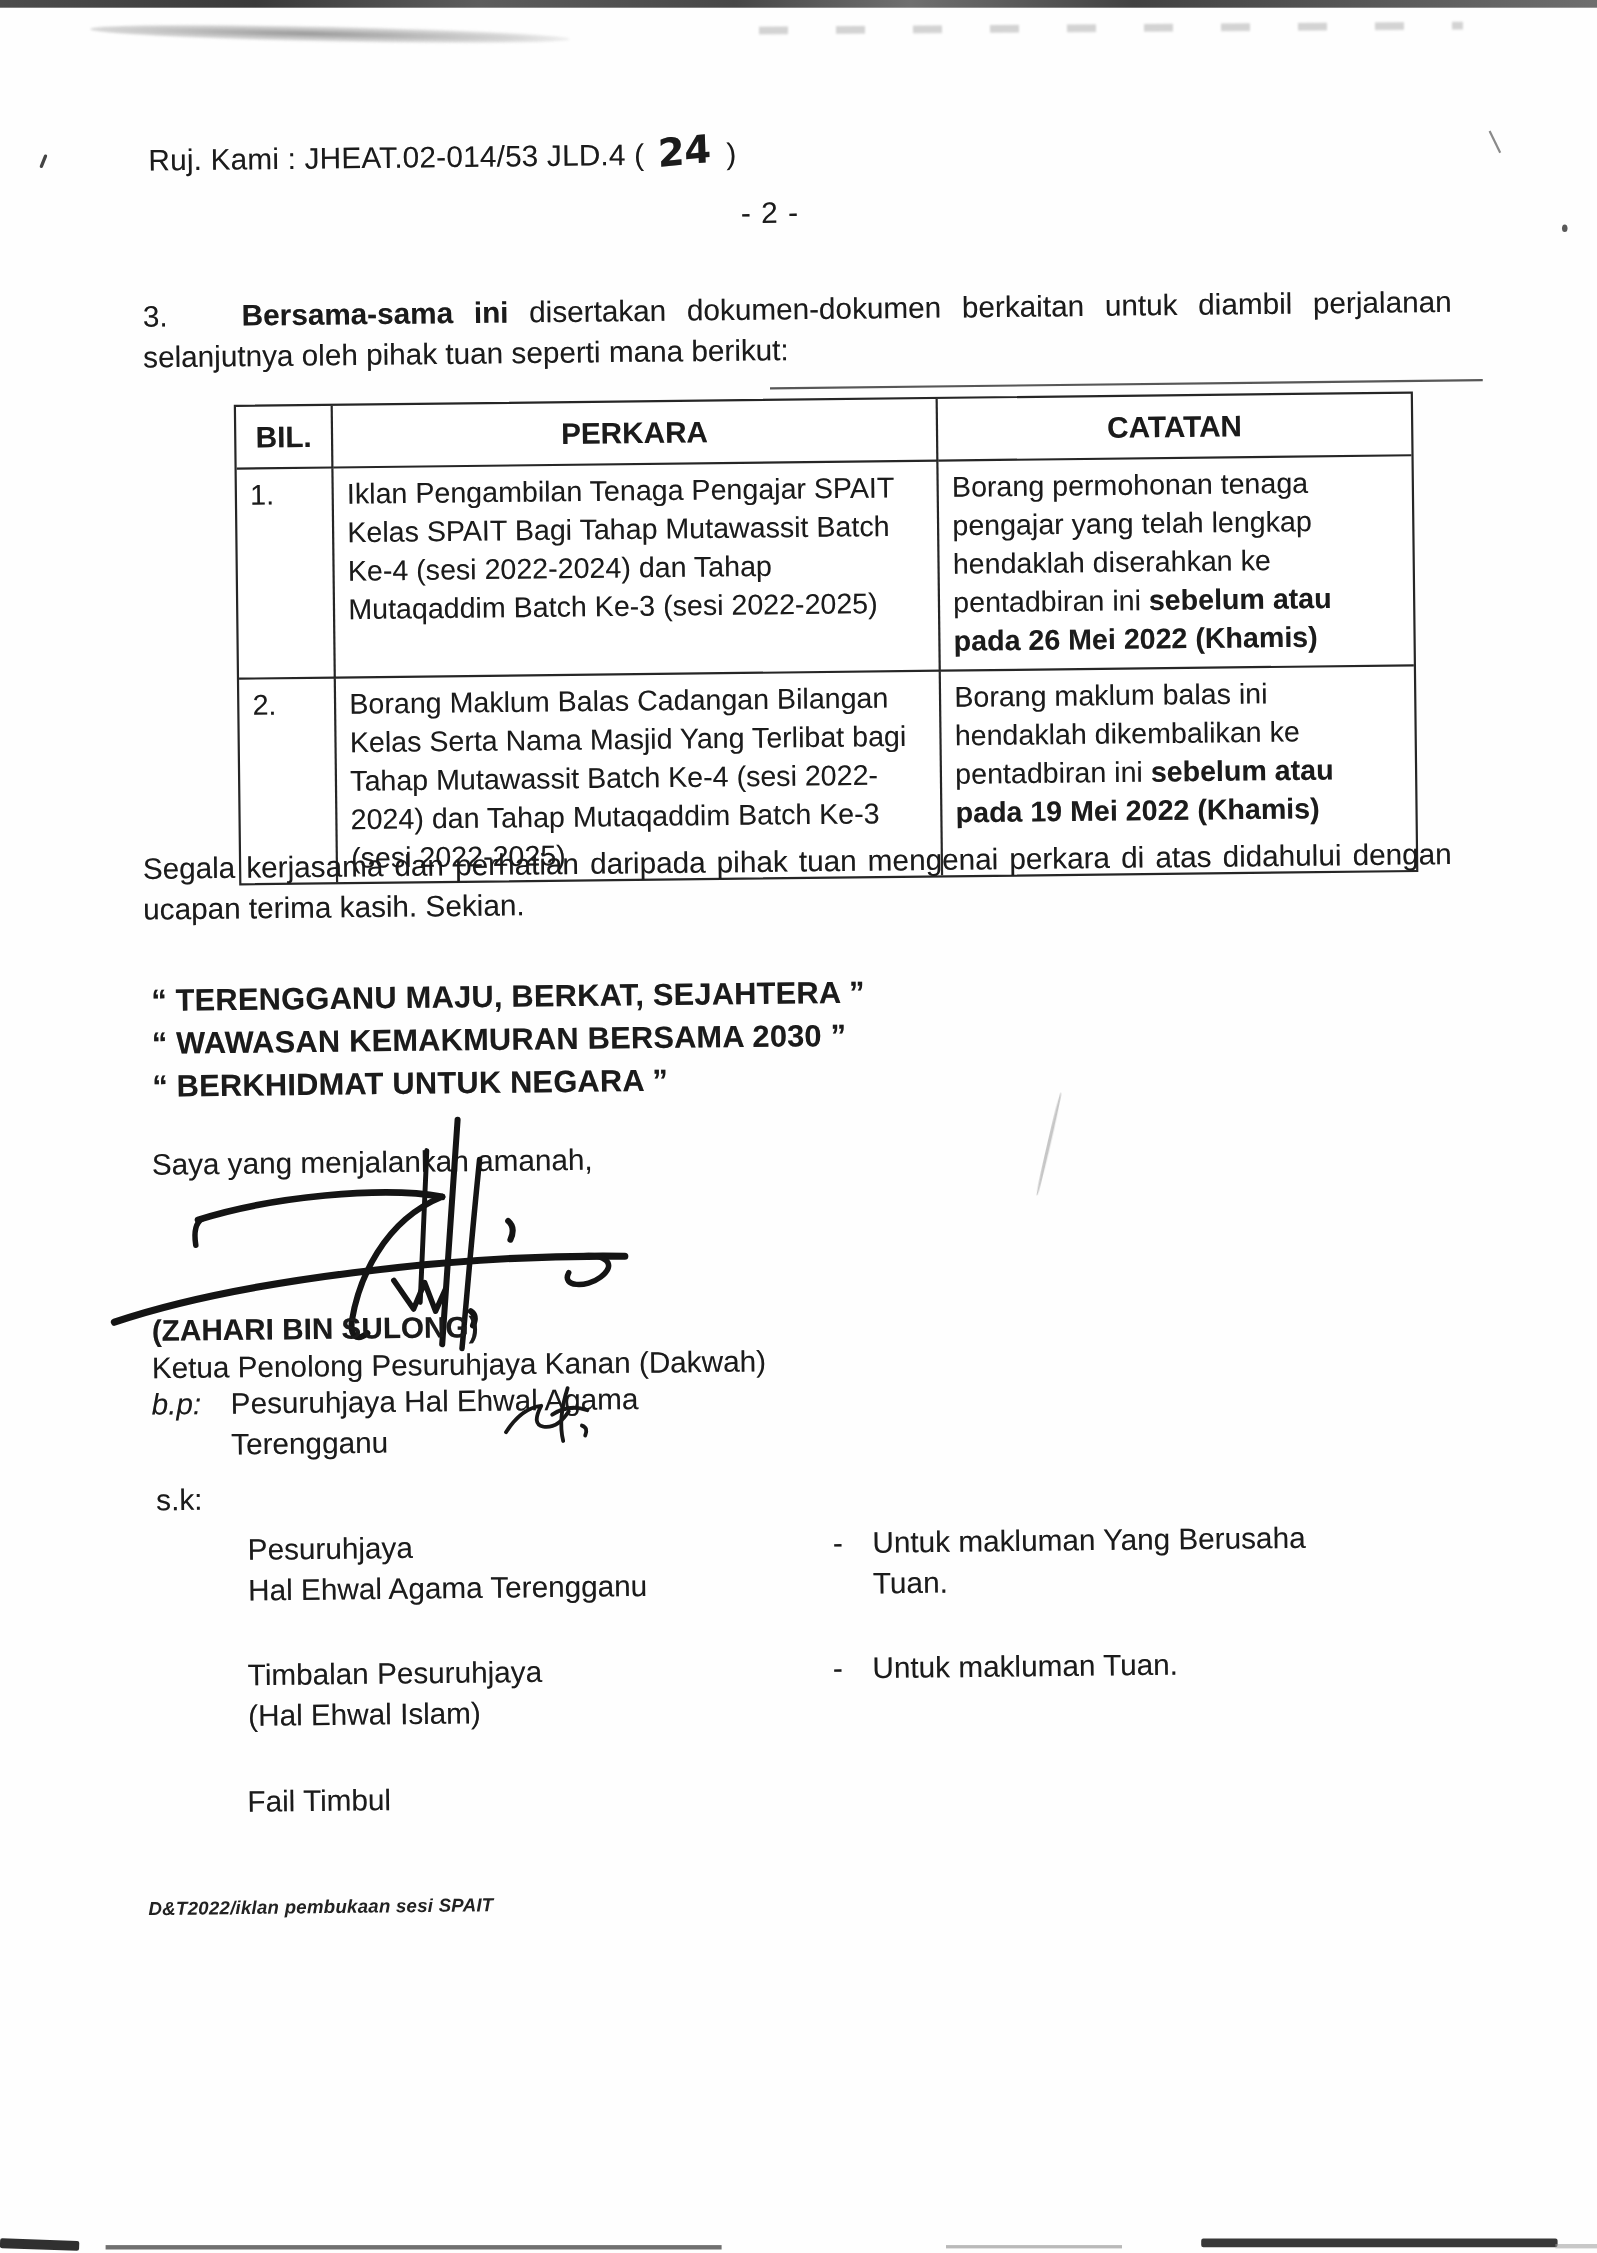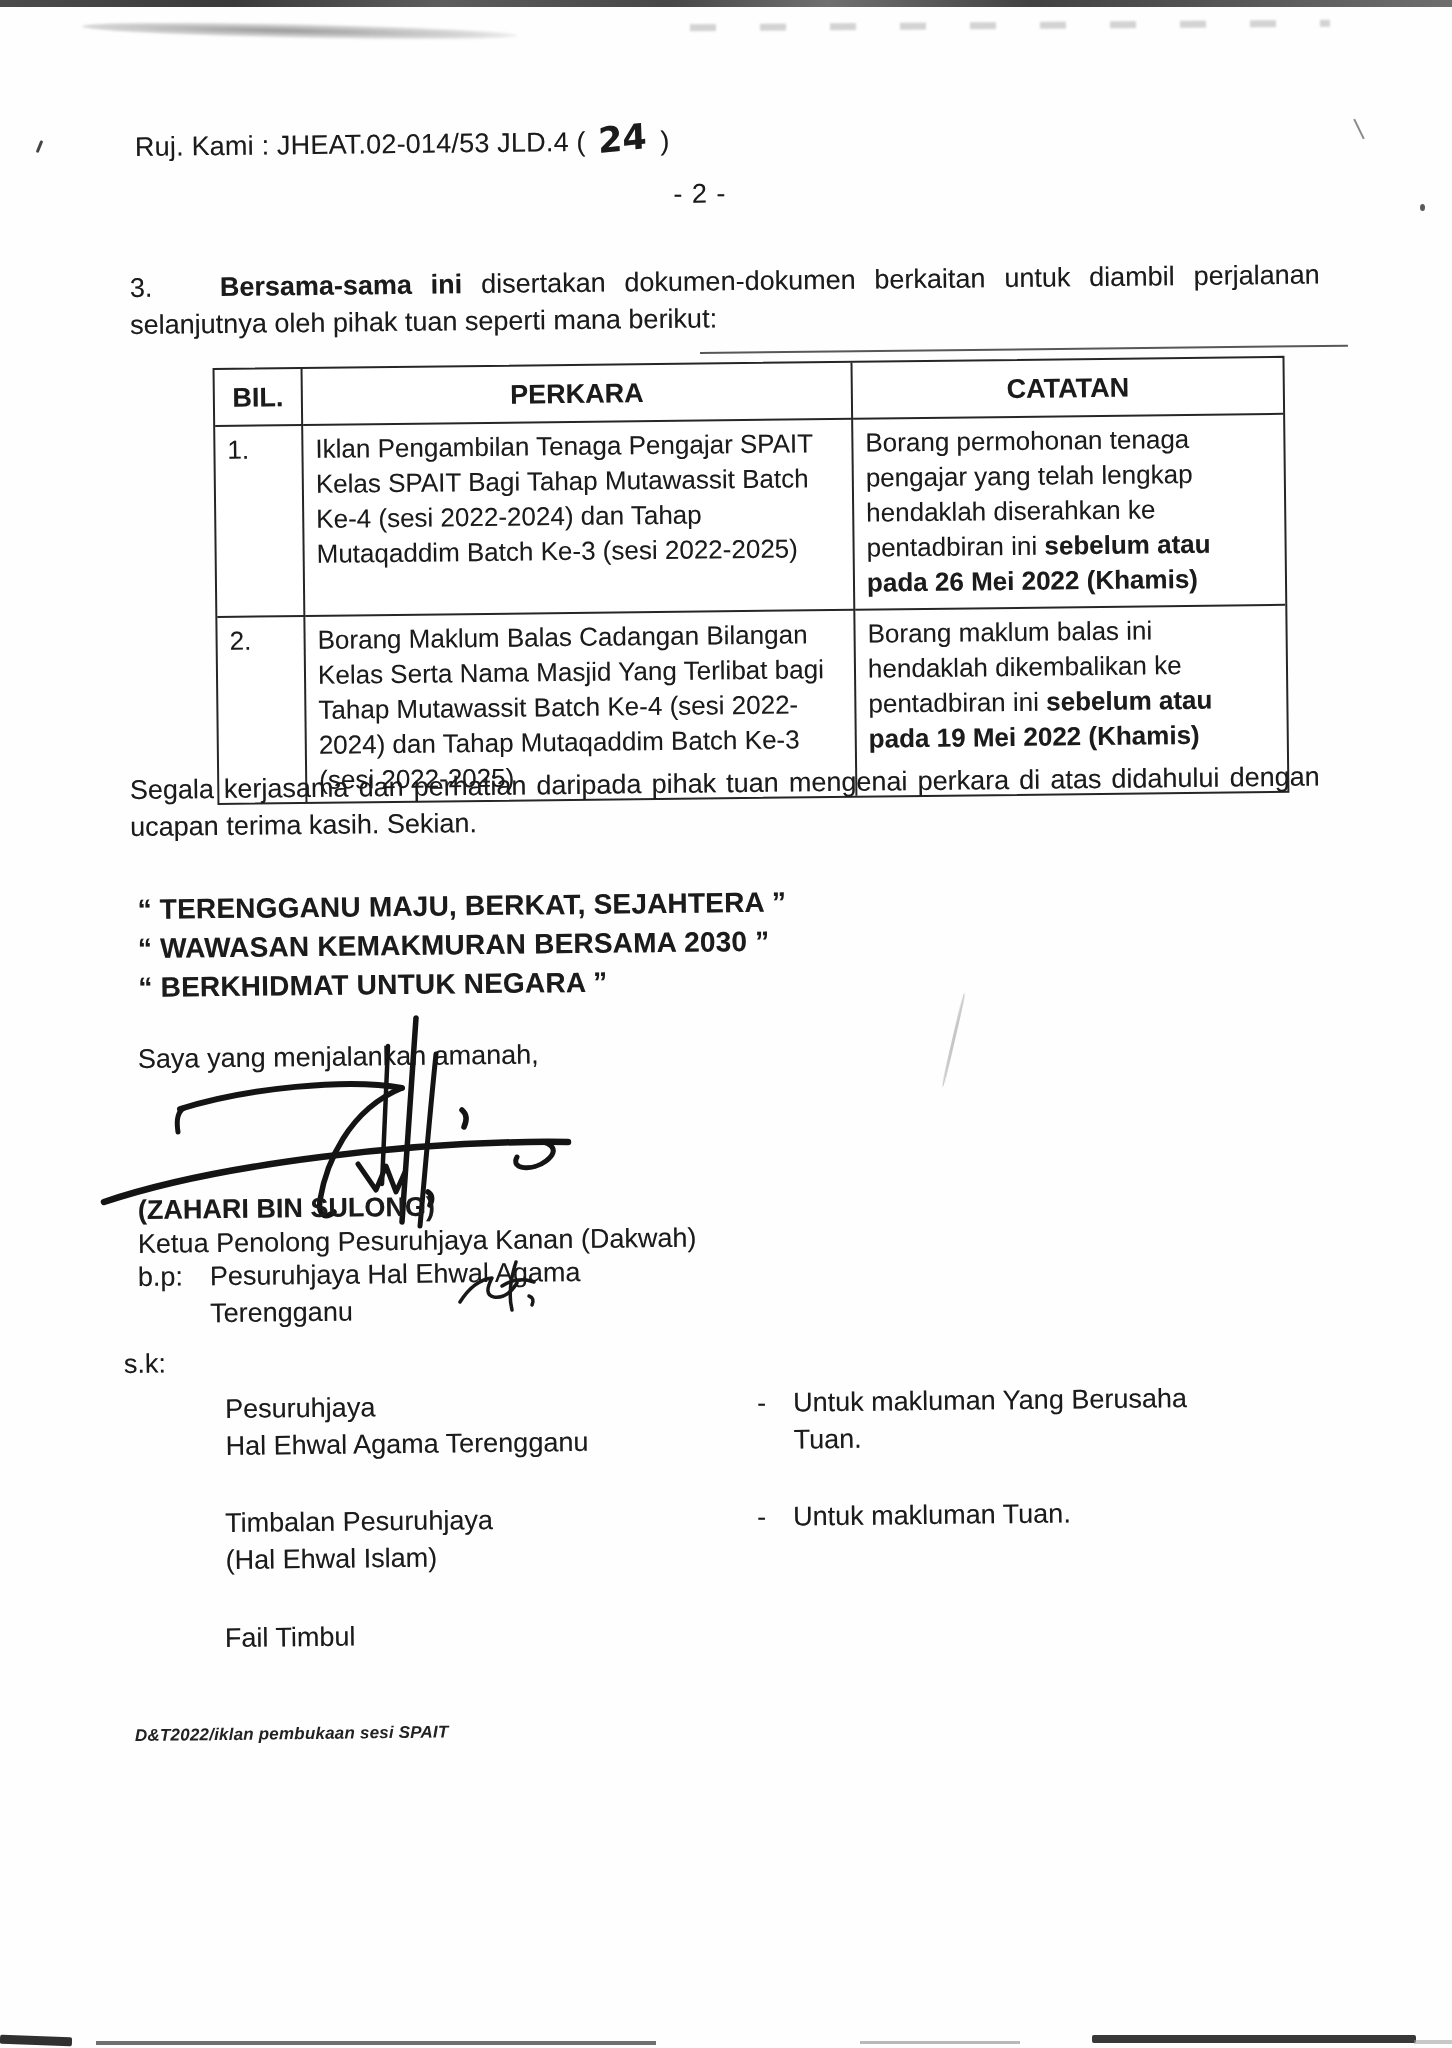--- a/index.html
+++ b/index.html
@@ -34,21 +34,21 @@
   .cat{padding-right:16px;}
   .r2{padding-bottom:4px;}
   .ghost-line{position:absolute;height:2px;background:#3a3a3a;opacity:.85;}
 
   
   .slogan{font-size:28px;font-weight:bold;line-height:39px;letter-spacing:.2px;
           text-shadow:0 0 .5px rgba(0,0,0,.35);}
 
   
   .bp-row{display:flex;}
-  .bp-label{width:72px;}
+  .bp-label{width:72px;font-style:italic;}
   .sk-left div{line-height:37px;}
   .sk-right{display:flex;}
   .sk-dash{width:36px;}
   .sk-note{width:420px;line-height:37px;}
 
   .footer-ref{font-size:17px;font-weight:bold;font-style:italic;
               letter-spacing:.2px;color:#222;}
 
   
   .edge-top{position:absolute;top:0;left:0;width:1452px;height:7px;
@@ -164,21 +164,21 @@
 
   <svg class="blk" style="left:452px;top:1256px;" width="100" height="64" viewBox="0 0 100 64" aria-hidden="true">
     <g fill="none" stroke="#181818" stroke-linecap="round" stroke-linejoin="round" stroke-width="3.5">
       <path d="M8,46 q14,-22 32,-24 q-9,17 2,19 q13,2 23,-14"></path>
       <path d="M64,6 q-9,28 -4,48"></path>
       <path d="M50,30 q15,-10 32,-4"></path>
       <path d="M77,40 q6,2 3,9"></path>
     </g>
   </svg>
 
-  <div class="blk tilt txt" style="left:124px;top:1346px;">s.k:</div>
+  <div class="blk tilt txt" style="left:142px;top:1346px;">s.k:</div>
 
   <div class="blk tilt" style="left:225px;top:1391px;width:1100px;">
     <div class="sk-left txt" style="position:absolute;left:0;top:0;">
       <div>Pesuruhjaya</div>
       <div>Hal Ehwal Agama Terengganu</div>
     </div>
     <div class="sk-right txt" style="position:absolute;left:532px;top:0;">
       <span class="sk-dash">-</span>
       <span class="sk-note">Untuk makluman Yang Berusaha Tuan.</span>
     </div>

